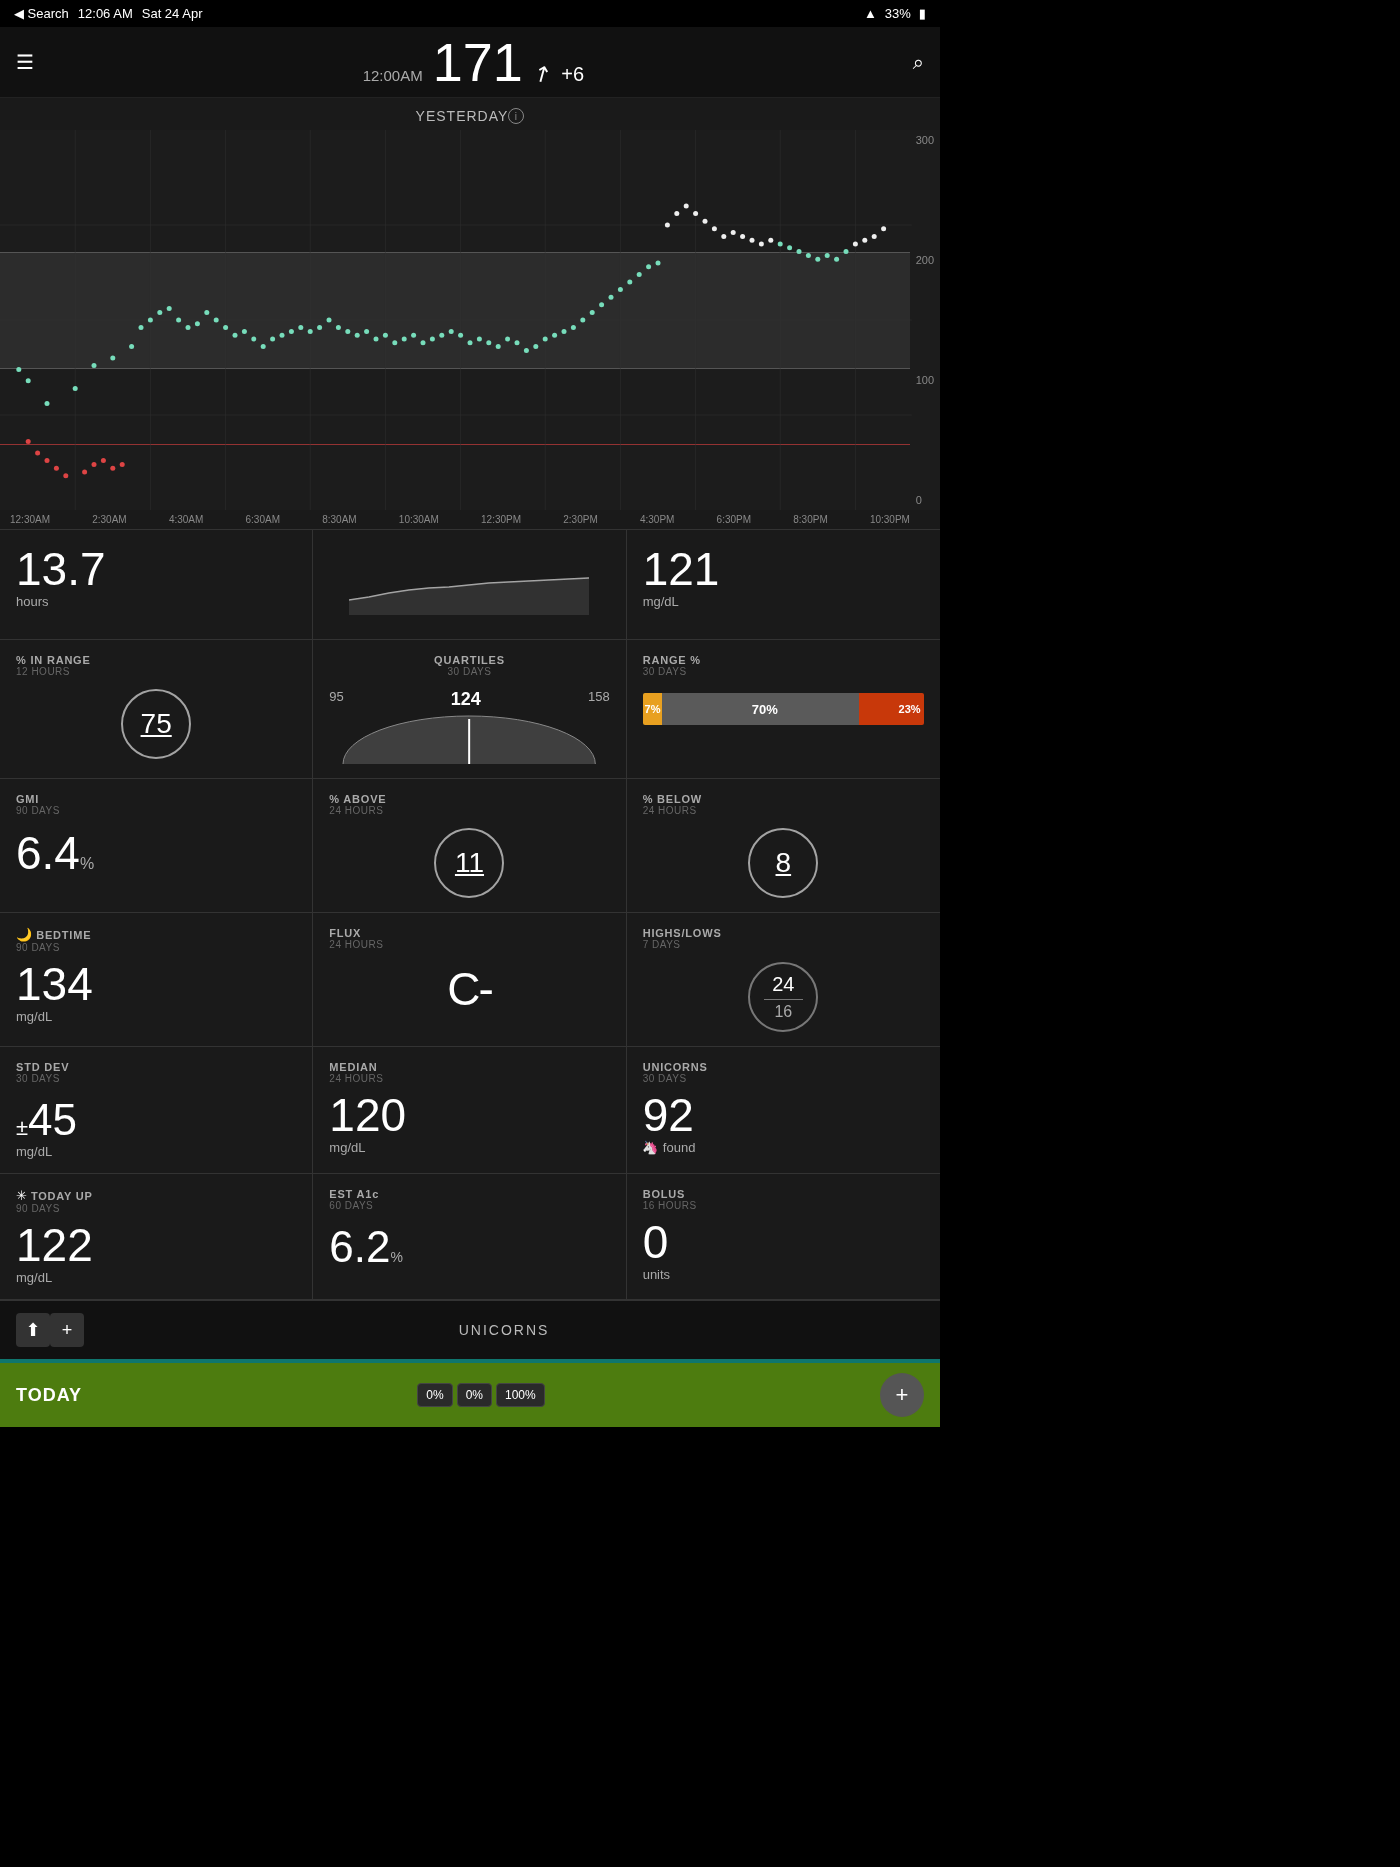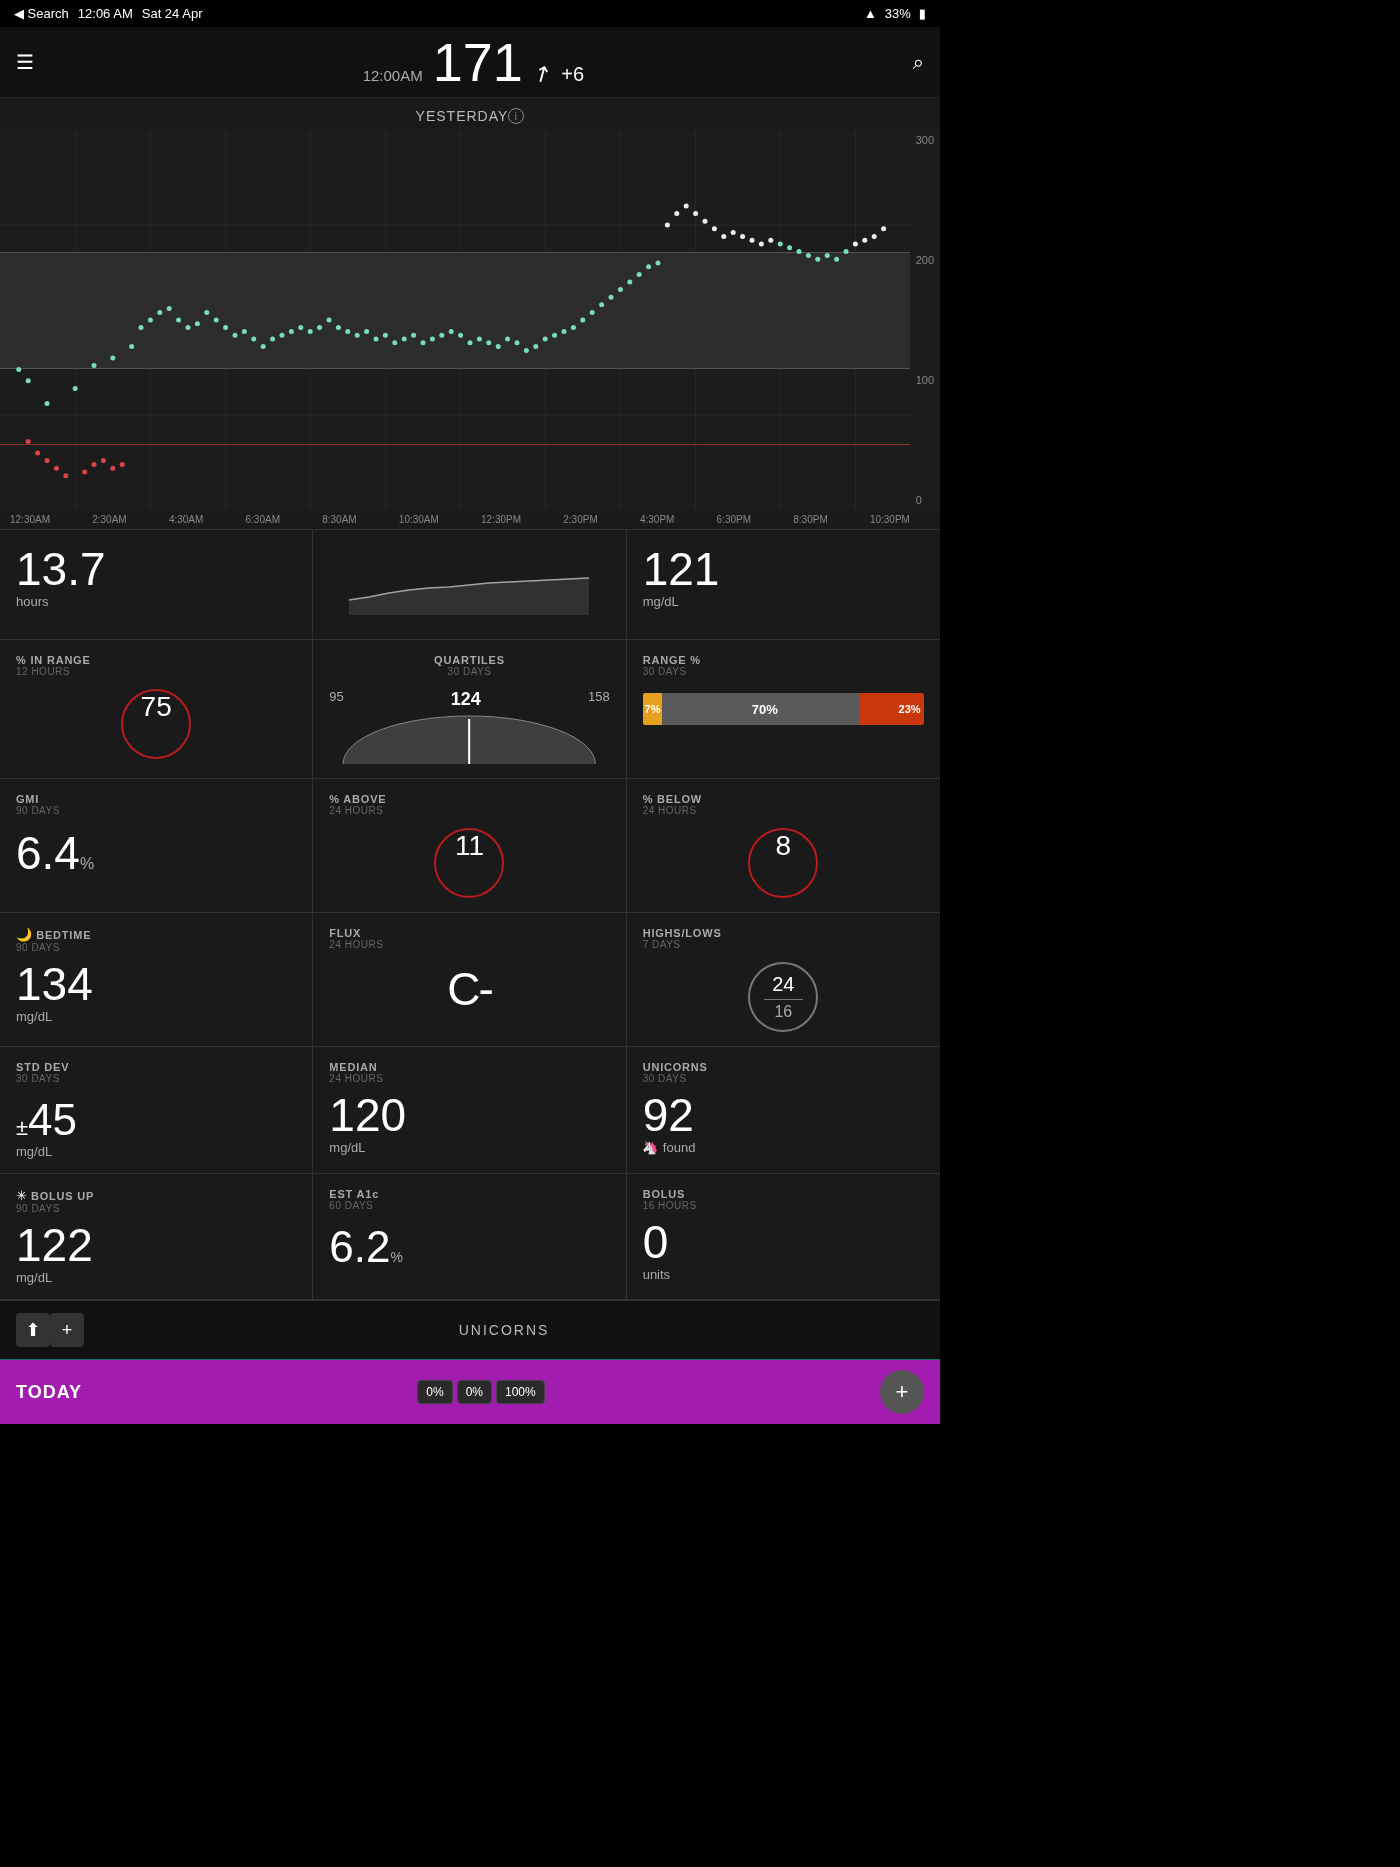--- a/index.html
+++ b/index.html
@@ -143,25 +143,26 @@
       font-size: 13px;
       color: #aaa;
       margin-top: 2px;
     }
 
     
     .circle-stat {
       width: 70px;
       height: 70px;
       border-radius: 50%;
-      border: 2px solid #b91c1c;
-      display: flex;
-      align-items: flex-start;
+      border: 2px solid #a3a3a3;
+      display: flex;
+      align-items: center;
       justify-content: center;
       margin-top: 6px;
+      text-decoration: underline;
     }
     .circle-stat-value {
       font-size: 28px;
       font-weight: 300;
     }
 
     
     .sparkline-cell {
       background: #1a1a1a;
       border-right: 1px solid #333;
@@ -250,26 +251,26 @@
       background: #333;
       color: #fff;
       font-size: 18px;
       border-radius: 4px;
       cursor: pointer;
       display: flex; align-items: center; justify-content: center;
     }
 
     
     .today-bar {
-      background: #a21caf;
+      background: #4d7c0f;
       display: flex;
       align-items: center;
       justify-content: space-between;
       padding: 10px 16px;
-      border-top: 1px solid #0f766e;
+      border-top: 4px solid #0f766e;
     }
     .today-label { font-size: 18px; font-weight: 600; letter-spacing: 1px; }
     .today-percentages {
       display: flex;
       gap: 4px;
       font-size: 12px;
     }
     .pct-badge {
       background: #2a2a2a;
       border: 1px solid #444;
@@ -622,21 +623,21 @@
     <div class="stat-value">92</div>
     <div class="stat-unit" style="display:flex;align-items:center;gap:4px;">
       <span>🦄</span>
       <span>found</span>
     </div>
   </div>
 
   <div class="stat-cell">
     <div style="display:flex;align-items:center;gap:4px;">
       <span style="font-size:13px;">✳</span>
-      <span class="stat-label">BOLUS UP</span>
+      <span class="stat-label">TODAY UP</span>
     </div>
     <div class="stat-sublabel">90 DAYS</div>
     <div class="stat-value">122</div>
     <div class="stat-unit">mg/dL</div>
   </div>
 
   <div class="stat-cell">
     <div class="stat-label">EST A1c</div>
     <div class="stat-sublabel">60 DAYS</div>
     <div style="display:flex;align-items:baseline;margin-top:6px;">

